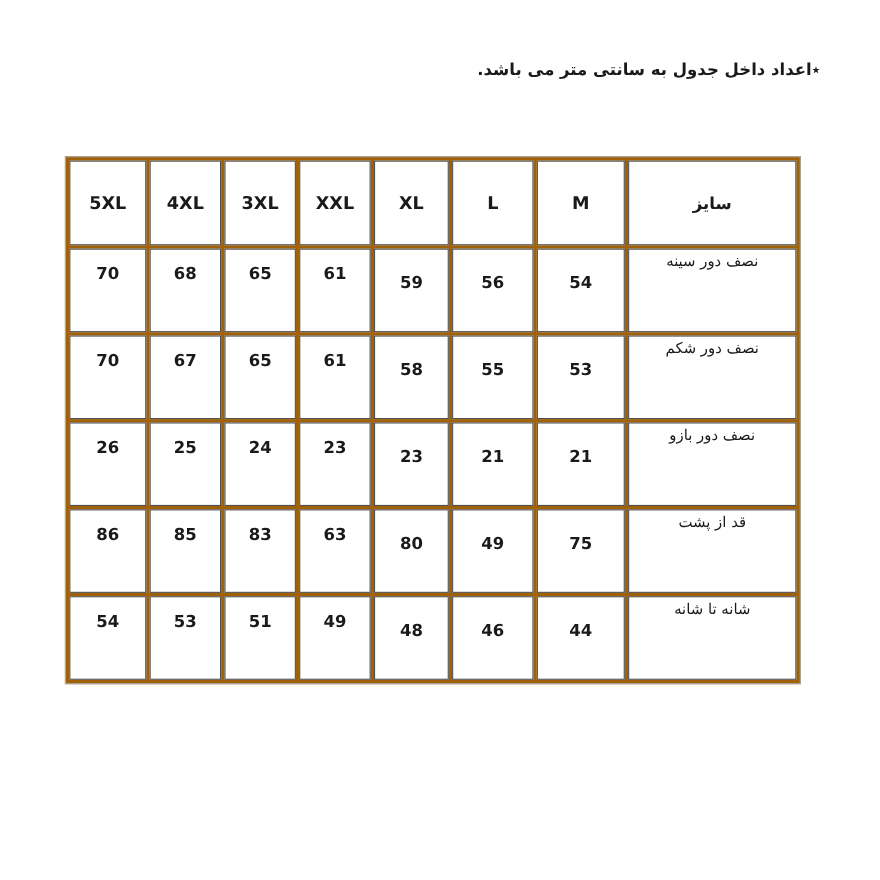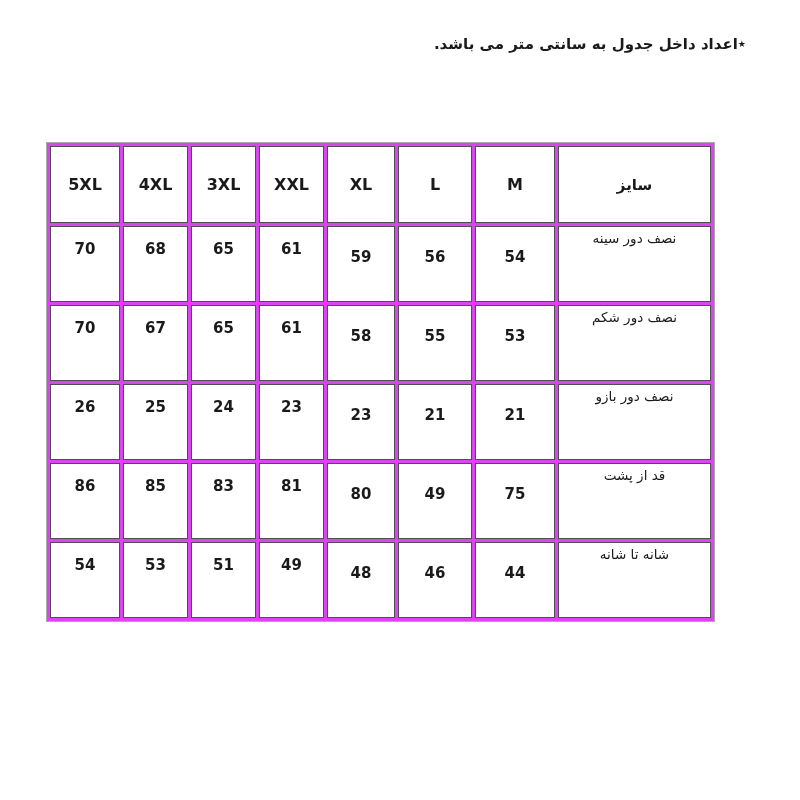--- a/index.html
+++ b/index.html
@@ -10,41 +10,41 @@
   body {
     position: relative;
     width: 800px;
     height: 800px;
     font-family: "DejaVu Sans", sans-serif;
     color: #1a1a1a;
     overflow: hidden;
   }
   .notes {
     position: absolute;
-    top: 30px;
+    top: 49px;
     right: 54px;
     text-align: right;
     direction: rtl;
   }
   .notes p {
     margin: 0;
     font-weight: 700;
     font-size: 15px;
     line-height: 29px;
     white-space: nowrap;
   }
   table.size-table {
     position: absolute;
-    left: 46px;
+    left: 59px;
     top: 142px;
     border-collapse: separate;
     border-spacing: 3px;
     border: 1px solid #a8a8a8;
     table-layout: fixed;
-    background: #d946ef;
+    background: #a16207;
   }
   .size-table th, .size-table td {
     border: 1px solid #4f4f4f;
     box-sizing: border-box;
     background: #ffffff;
     text-align: center;
     padding: 0;
     overflow: hidden;
   }
   .size-table th {
@@ -129,21 +129,21 @@
         <td class="group-a">23</td>
         <td class="group-b">23</td>
         <td class="group-b">21</td>
         <td class="group-b">21</td>
         <td class="label-cell col-size" dir="rtl">نصف دور بازو</td>
       </tr>
       <tr>
         <td class="group-a">86</td>
         <td class="group-a">85</td>
         <td class="group-a">83</td>
-        <td class="group-a">81</td>
+        <td class="group-a">63</td>
         <td class="group-b">80</td>
         <td class="group-b">49</td>
         <td class="group-b">75</td>
         <td class="label-cell col-size" dir="rtl">قد از پشت</td>
       </tr>
       <tr>
         <td class="group-a">54</td>
         <td class="group-a">53</td>
         <td class="group-a">51</td>
         <td class="group-a">49</td>

